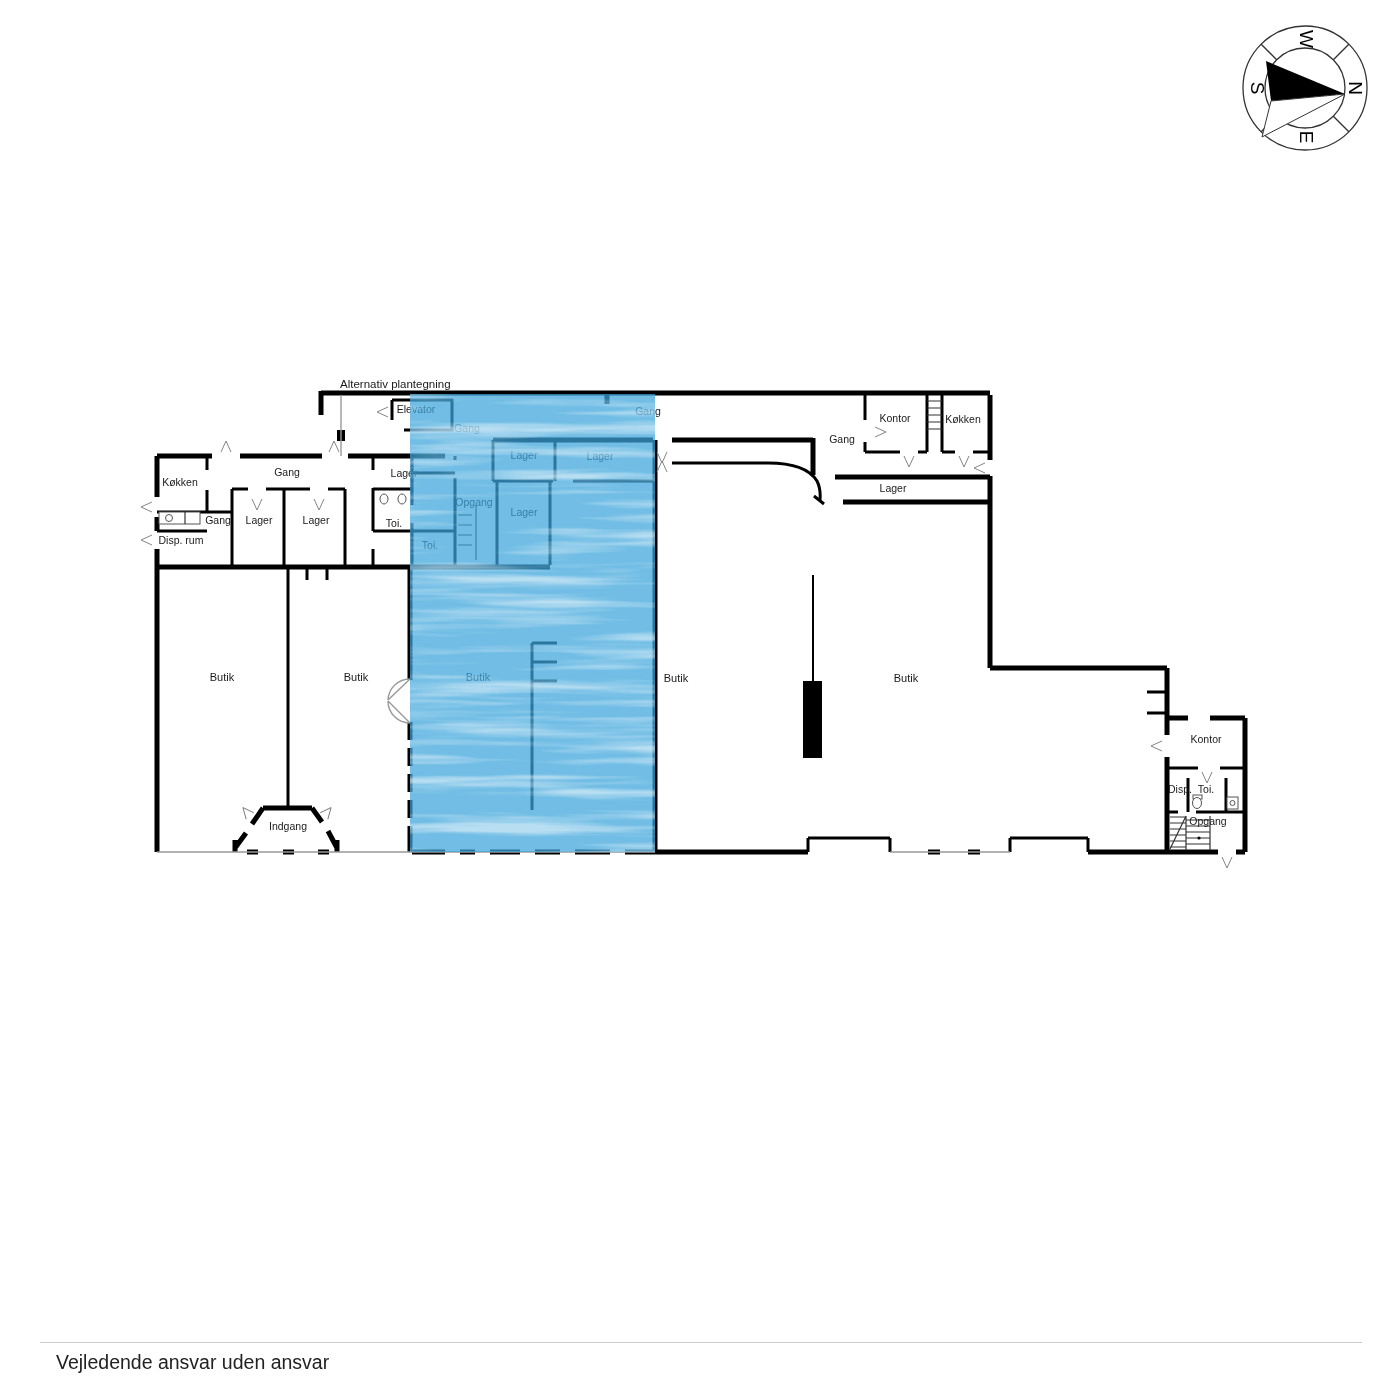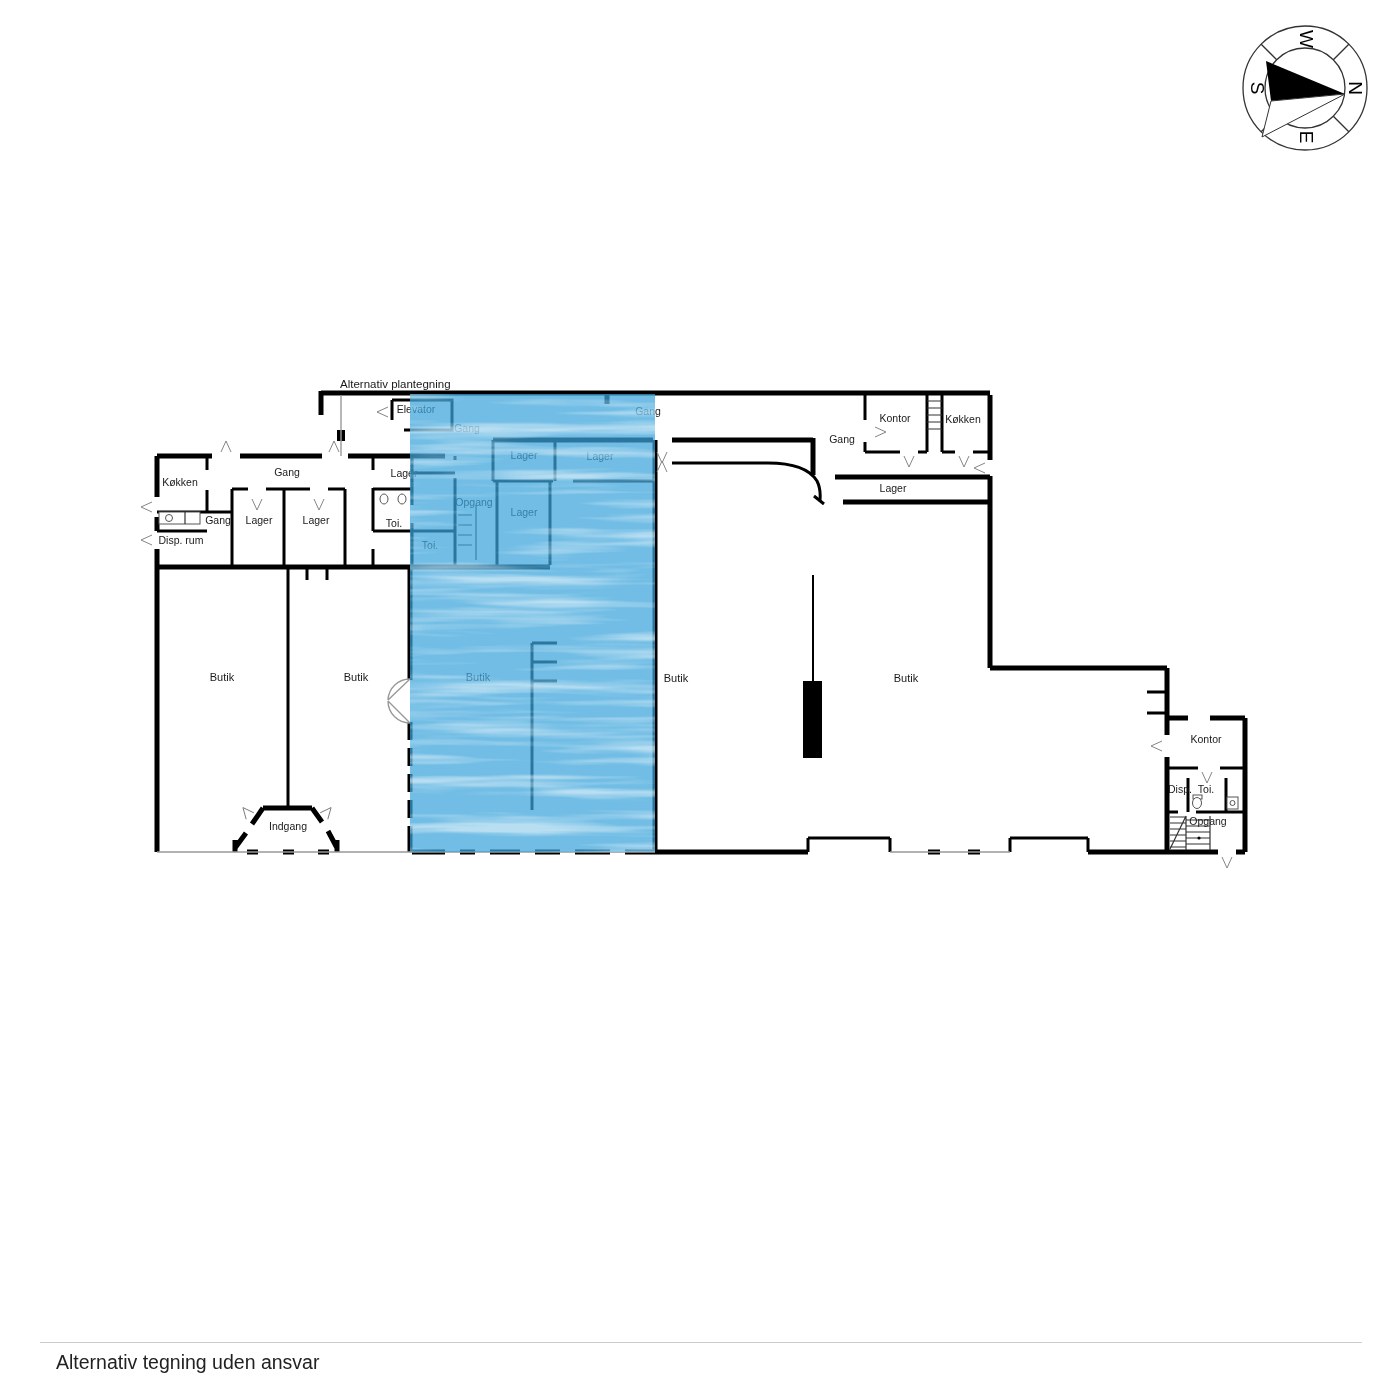--- a/index.html
+++ b/index.html
@@ -202,15 +202,15 @@
     <polygon points="1345,94 1271,101 1262,137" fill="#fff" stroke="#333" stroke-width="1"></polygon>
     <text class="compass-letter" x="1305" y="39" text-anchor="middle" dominant-baseline="middle" transform="rotate(90 1305 39)">W</text>
     <text class="compass-letter" x="1354" y="88" text-anchor="middle" dominant-baseline="middle" transform="rotate(90 1354 88)">N</text>
     <text class="compass-letter" x="1305" y="137" text-anchor="middle" dominant-baseline="middle" transform="rotate(90 1305 137)">E</text>
     <text class="compass-letter" x="1256" y="88" text-anchor="middle" dominant-baseline="middle" transform="rotate(90 1256 88)">S</text>
   </g>
 </svg>
 
   
   <div class="footer">
-    <p>Alternativ tegning uden ansvar</p>
+    <p>Vejledende ansvar uden ansvar</p>
   </div>
 </div>
 
 </body></html>

